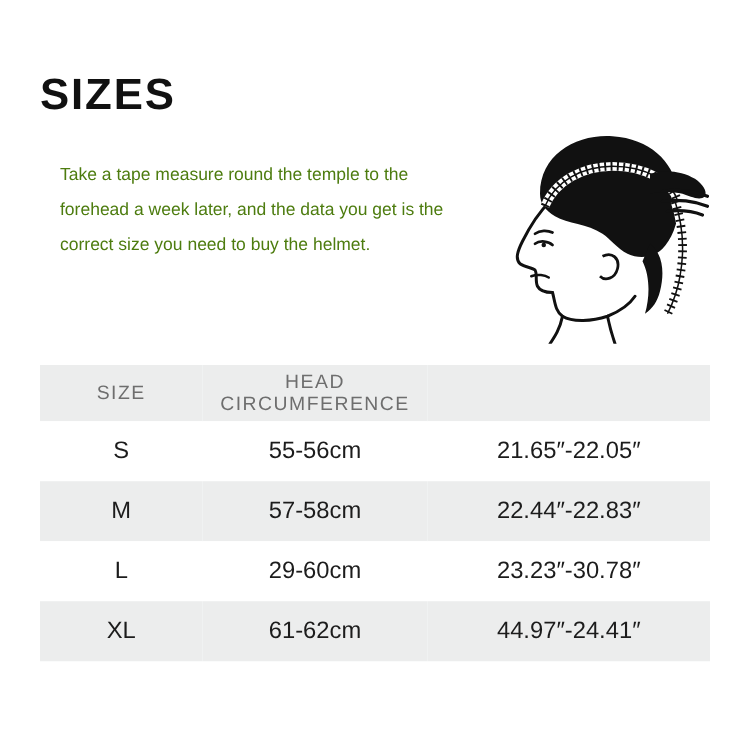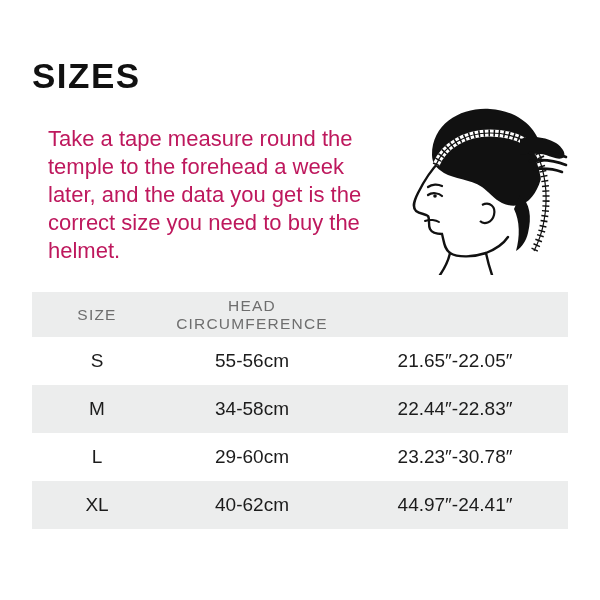--- a/index.html
+++ b/index.html
@@ -29,23 +29,23 @@
     font-weight: bold;
     letter-spacing: 1.5px;
     color: #111111;
     line-height: 1;
   }
   .intro {
     position: absolute;
     left: 48px;
     top: 125px;
     width: 315px;
-    font-size: 22px;
+    font-size: 14px;
     line-height: 28px;
-    color: #be185d;
+    color: #4d7c0f;
   }
   .figure {
     position: absolute;
     left: 370px;
     top: 95px;
     width: 200px;
     height: 180px;
   }
   .figure svg {
     display: block;
@@ -141,29 +141,29 @@
       </tr>
     </thead>
     <tbody>
       <tr class="odd">
         <td class="col-size">S</td>
         <td class="col-cm">55-56cm</td>
         <td class="col-in">21.65″-22.05″</td>
       </tr>
       <tr class="even">
         <td class="col-size">M</td>
-        <td class="col-cm">34-58cm</td>
+        <td class="col-cm">57-58cm</td>
         <td class="col-in">22.44″-22.83″</td>
       </tr>
       <tr class="odd">
         <td class="col-size">L</td>
         <td class="col-cm">29-60cm</td>
         <td class="col-in">23.23″-30.78″</td>
       </tr>
       <tr class="even">
         <td class="col-size">XL</td>
-        <td class="col-cm">40-62cm</td>
+        <td class="col-cm">61-62cm</td>
         <td class="col-in">44.97″-24.41″</td>
       </tr>
     </tbody>
   </table>
 
 </div>
 
 </body></html>

